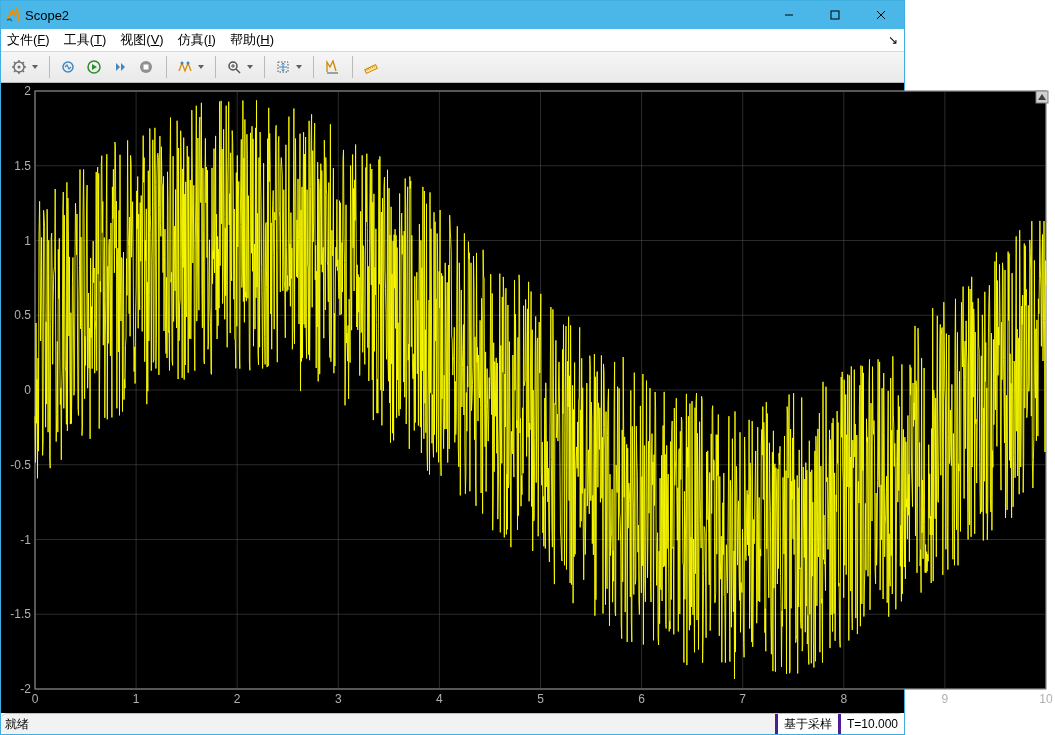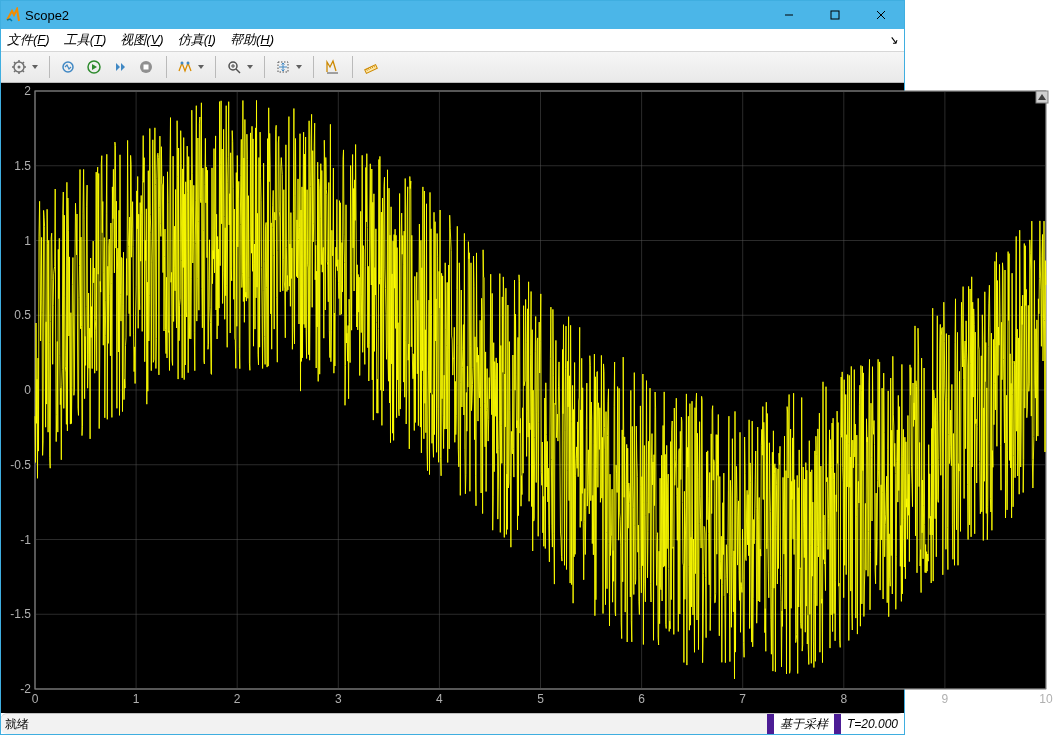--- a/index.html
+++ b/index.html
@@ -49,21 +49,20 @@
 }
 .titlebar .win-btn svg { stroke: #000; stroke-width: 1; fill: none; }
 
 .menubar {
   height: 22px;
   background: #ffffff;
   display: flex;
   align-items: center;
   padding-left: 6px;
   border-bottom: 1px solid #d7d7d7;
-  font-style: italic;
 }
 .menubar .menu-item {
   margin-right: 14px;
   font-size: 13px;
   cursor: default;
 }
 .menubar .menu-item u { text-decoration: underline; }
 .menubar .dropdown-arrow {
   margin-left: auto;
   margin-right: 6px;
@@ -122,27 +121,26 @@
   border-radius: 6px;
 }
 .statusbar .left {
   padding-left: 4px;
 }
 .statusbar .right {
   margin-left: auto;
   display: flex;
 }
 .statusbar .panel {
-  border-left: 7px solid #4c1d95;
+  border-left: 3px solid #4c1d95;
   padding: 0 6px;
   height: 20px;
   display: flex;
   align-items: center;
   background: #fff;
-  font-style: italic;
 }
 </style>
 </head>
 <body>
 
 <div class="window">
 
   <div class="titlebar">
     <span class="app-icon">
       <svg viewBox="0 0 16 16" width="16" height="16">
@@ -351,17 +349,17 @@
         <rect x="1035" y="8" width="12" height="12" fill="#d0d0d0" stroke="#808080"></rect>
         <path d="M1041 11 L1045 17 L1037 17 Z" fill="#404040"></path>
         <path d="M34.0 333.2 L34.5 379.4 L35.0 240.0 L35.5 340.3 L36.0 296.3 L36.5 395.3 L37.0 275.1 L37.5 368.1 L38.0 153.1 L38.6 118.3 L39.1 158.0 L39.6 258.0 L40.1 217.1 L40.6 154.4 L41.1 229.2 L41.6 372.4 L42.1 357.9 L42.6 127.4 L43.1 134.2 L43.6 143.7 L44.1 239.6 L44.6 344.2 L45.1 238.8 L45.6 321.1 L46.1 126.3 L46.6 160.4 L47.1 349.2 L47.7 157.3 L48.2 259.8 L48.7 374.8 L49.2 385.2 L49.7 238.5 L50.2 155.0 L50.7 150.2 L51.2 196.4 L51.7 281.3 L52.2 222.6 L52.7 190.8 L53.2 186.1 L53.7 183.6 L54.2 106.0 L54.7 259.1 L55.2 358.6 L55.7 331.6 L56.3 258.5 L56.8 349.1 L57.3 166.4 L57.8 215.7 L58.3 155.3 L58.8 272.8 L59.3 321.7 L59.8 305.3 L60.3 376.8 L60.8 302.8 L61.3 286.5 L61.8 130.2 L62.3 109.0 L62.8 325.4 L63.3 132.2 L63.8 213.9 L64.3 283.2 L64.9 289.2 L65.4 341.3 L65.9 99.3 L66.4 347.9 L66.9 115.0 L67.4 147.5 L67.9 253.0 L68.4 173.9 L68.9 288.0 L69.4 341.1 L69.9 229.7 L70.4 340.6 L70.9 304.3 L71.4 201.5 L71.9 174.5 L72.4 232.9 L72.9 312.3 L73.4 306.9 L74.0 173.9 L74.5 120.2 L75.0 138.2 L75.5 171.9 L76.0 131.0 L76.5 255.0 L77.0 325.2 L77.5 332.4 L78.0 214.6 L78.5 182.4 L79.0 86.5 L79.5 245.7 L80.0 154.1 L80.5 243.7 L81.0 352.6 L81.5 343.2 L82.0 130.2 L82.6 86.4 L83.1 136.9 L83.6 315.7 L84.1 253.4 L84.6 282.4 L85.1 223.3 L85.6 123.2 L86.1 102.1 L86.6 305.2 L87.1 271.2 L87.6 210.0 L88.1 285.2 L88.6 245.1 L89.1 355.9 L89.6 175.0 L90.1 254.5 L90.6 223.6 L91.2 285.6 L91.7 189.0 L92.2 158.1 L92.7 199.8 L93.2 185.0 L93.7 290.2 L94.2 247.8 L94.7 236.5 L95.2 89.1 L95.7 287.7 L96.2 92.7 L96.7 84.1 L97.2 191.2 L97.7 90.5 L98.2 345.6 L98.7 280.0 L99.2 198.4 L99.7 209.1 L100.3 80.9 L100.8 72.7 L101.3 149.7 L101.8 118.5 L102.3 262.2 L102.8 189.4 L103.3 154.6 L103.8 334.8 L104.3 252.2 L104.8 217.7 L105.3 130.2 L105.8 71.3 L106.3 336.3 L106.8 183.3 L107.3 260.4 L107.8 162.9 L108.3 156.1 L108.9 212.6 L109.4 272.8 L109.9 140.0 L110.4 200.7 L110.9 334.4 L111.4 103.9 L111.9 135.7 L112.4 86.3 L112.9 133.0 L113.4 189.9 L113.9 59.1 L114.4 62.6 L114.9 165.1 L115.4 118.2 L115.9 325.3 L116.4 186.1 L116.9 165.2 L117.4 269.0 L118.0 127.3 L118.5 332.4 L119.0 71.8 L119.5 211.3 L120.0 238.1 L120.5 174.5 L121.0 175.5 L121.5 328.6 L122.0 221.3 L122.5 169.2 L123.0 316.6 L123.5 296.2 L124.0 305.1 L124.5 262.6 L125.0 254.9 L125.5 175.6 L126.0 212.4 L126.6 57.4 L127.1 144.0 L127.6 163.6 L128.1 230.7 L128.6 134.1 L129.1 253.3 L129.6 72.4 L130.1 81.6 L130.6 174.2 L131.1 145.4 L131.6 118.7 L132.1 163.6 L132.6 251.9 L133.1 288.6 L133.6 263.9 L134.1 300.5 L134.6 232.3 L135.2 203.9 L135.7 107.9 L136.2 145.8 L136.7 93.5 L137.2 245.3 L137.7 131.2 L138.2 206.6 L138.7 226.8 L139.2 119.6 L139.7 178.2 L140.2 112.5 L140.7 131.9 L141.2 248.4 L141.7 97.7 L142.2 52.6 L142.7 99.3 L143.2 74.7 L143.7 278.7 L144.3 157.3 L144.8 177.5 L145.3 125.8 L145.8 321.2 L146.3 199.2 L146.8 308.2 L147.3 87.7 L147.8 258.0 L148.3 212.6 L148.8 45.5 L149.3 131.4 L149.8 149.7 L150.3 287.7 L150.8 179.2 L151.3 158.6 L151.8 56.8 L152.3 279.3 L152.9 276.6 L153.4 88.0 L153.9 44.8 L154.4 101.6 L154.9 285.5 L155.4 255.4 L155.9 95.6 L156.4 71.6 L156.9 70.2 L157.4 74.5 L157.9 291.9 L158.4 124.6 L158.9 53.1 L159.4 140.6 L159.9 153.4 L160.4 63.7 L160.9 100.1 L161.4 101.3 L162.0 189.6 L162.5 93.4 L163.0 248.0 L163.5 173.5 L164.0 146.1 L164.5 246.7 L165.0 270.6 L165.5 194.3 L166.0 275.0 L166.5 88.8 L167.0 119.4 L167.5 249.4 L168.0 248.2 L168.5 287.5 L169.0 81.7 L169.5 34.6 L170.0 199.3 L170.6 189.4 L171.1 277.4 L171.6 282.4 L172.1 73.2 L172.6 238.5 L173.1 184.3 L173.6 143.2 L174.1 207.8 L174.6 106.5 L175.1 227.0 L175.6 245.0 L176.1 37.7 L176.6 93.7 L177.1 296.1 L177.6 65.0 L178.1 257.7 L178.6 222.5 L179.2 216.2 L179.7 47.7 L180.2 80.7 L180.7 177.7 L181.2 294.9 L181.7 85.9 L182.2 184.5 L182.7 54.6 L183.2 296.6 L183.7 111.2 L184.2 282.0 L184.7 98.8 L185.2 228.9 L185.7 234.0 L186.2 63.1 L186.7 109.4 L187.2 289.7 L187.7 73.6 L188.3 255.7 L188.8 238.9 L189.3 97.1 L189.8 256.0 L190.3 195.9 L190.8 27.2 L191.3 90.2 L191.8 180.0 L192.3 159.7 L192.8 102.3 L193.3 249.7 L193.8 287.7 L194.3 160.3 L194.8 117.2 L195.3 22.7 L195.8 238.1 L196.3 195.5 L196.9 55.0 L197.4 138.5 L197.9 227.2 L198.4 40.3 L198.9 34.0 L199.4 115.8 L199.9 119.7 L200.4 19.8 L200.9 205.4 L201.4 244.8 L201.9 85.1 L202.4 147.5 L202.9 277.6 L203.4 281.0 L203.9 101.7 L204.4 55.4 L204.9 119.8 L205.5 84.0 L206.0 174.7 L206.5 87.3 L207.0 266.3 L207.5 261.3 L208.0 195.2 L208.5 156.8 L209.0 224.6 L209.5 239.4 L210.0 290.4 L210.5 291.4 L211.0 84.9 L211.5 200.7 L212.0 167.5 L212.5 175.8 L213.0 65.6 L213.5 189.9 L214.0 146.7 L214.6 52.9 L215.1 227.0 L215.6 131.2 L216.1 256.0 L216.6 153.5 L217.1 242.7 L217.6 166.1 L218.1 225.1 L218.6 18.6 L219.1 182.7 L219.6 81.2 L220.1 17.8 L220.6 140.8 L221.1 66.0 L221.6 220.5 L222.1 189.1 L222.6 46.3 L223.2 133.5 L223.7 236.3 L224.2 144.8 L224.7 212.7 L225.2 22.7 L225.7 202.3 L226.2 264.3 L226.7 99.1 L227.2 73.5 L227.7 18.7 L228.2 141.9 L228.7 110.7 L229.2 250.0 L229.7 69.8 L230.2 185.5 L230.7 197.8 L231.2 47.6 L231.7 58.5 L232.3 105.8 L232.8 216.3 L233.3 126.0 L233.8 255.8 L234.3 257.1 L234.8 285.3 L235.3 89.6 L235.8 243.3 L236.3 72.5 L236.8 163.9 L237.3 115.8 L237.8 98.4 L238.3 265.3 L238.8 285.7 L239.3 141.6 L239.8 92.4 L240.3 56.4 L240.9 204.5 L241.4 190.7 L241.9 17.5 L242.4 218.5 L242.9 75.0 L243.4 239.3 L243.9 36.5 L244.4 214.1 L244.9 209.2 L245.4 218.1 L245.9 51.2 L246.4 76.3 L246.9 215.3 L247.4 112.7 L247.9 194.5 L248.4 280.2 L248.9 287.3 L249.5 49.9 L250.0 151.2 L250.5 170.2 L251.0 43.3 L251.5 188.3 L252.0 55.9 L252.5 263.2 L253.0 180.5 L253.5 161.0 L254.0 246.1 L254.5 44.9 L255.0 214.9 L255.5 17.4 L256.0 204.2 L256.5 130.4 L257.0 271.4 L257.5 281.9 L258.0 74.5 L258.6 264.2 L259.1 49.1 L259.6 95.2 L260.1 117.2 L260.6 184.3 L261.1 232.1 L261.6 285.5 L262.1 207.5 L262.6 80.2 L263.1 178.4 L263.6 253.6 L264.1 281.4 L264.6 143.1 L265.1 139.5 L265.6 204.6 L266.1 284.1 L266.6 55.6 L267.2 283.1 L267.7 24.8 L268.2 98.7 L268.7 50.4 L269.2 82.2 L269.7 230.9 L270.2 139.9 L270.7 266.2 L271.2 144.6 L271.7 122.7 L272.2 107.4 L272.7 172.4 L273.2 246.1 L273.7 129.3 L274.2 137.1 L274.7 46.6 L275.2 42.3 L275.7 214.8 L276.3 279.2 L276.8 167.4 L277.3 59.9 L277.8 53.4 L278.3 128.3 L278.8 134.1 L279.3 208.9 L279.8 84.2 L280.3 74.6 L280.8 83.6 L281.3 91.7 L281.8 207.8 L282.3 176.4 L282.8 106.7 L283.3 198.0 L283.8 205.9 L284.3 254.8 L284.9 61.8 L285.4 164.6 L285.9 208.5 L286.4 192.5 L286.9 206.9 L287.4 150.0 L287.9 33.6 L288.4 203.2 L288.9 161.0 L289.4 223.3 L289.9 129.6 L290.4 195.5 L290.9 165.1 L291.4 266.3 L291.9 244.2 L292.4 128.2 L292.9 25.5 L293.5 261.0 L294.0 112.6 L294.5 55.5 L295.0 135.1 L295.5 193.5 L296.0 136.9 L296.5 194.9 L297.0 95.9 L297.5 156.5 L298.0 241.0 L298.5 144.3 L299.0 50.7 L299.5 308.1 L300.0 127.0 L300.5 278.4 L301.0 103.9 L301.5 274.8 L302.0 114.1 L302.6 49.2 L303.1 241.3 L303.6 71.1 L304.1 244.8 L304.6 54.0 L305.1 247.7 L305.6 275.5 L306.1 106.7 L306.6 181.9 L307.1 184.8 L307.6 271.6 L308.1 37.8 L308.6 277.2 L309.1 219.9 L309.6 103.5 L310.1 55.1 L310.6 31.3 L311.2 224.3 L311.7 67.7 L312.2 158.8 L312.7 140.5 L313.2 63.1 L313.7 40.1 L314.2 196.8 L314.7 162.3 L315.2 285.0 L315.7 188.2 L316.2 243.9 L316.7 79.2 L317.2 298.4 L317.7 96.0 L318.2 105.8 L318.7 291.2 L319.2 135.4 L319.8 80.7 L320.3 181.6 L320.8 87.5 L321.3 189.2 L321.8 168.9 L322.3 164.4 L322.8 255.2 L323.3 57.2 L323.8 83.4 L324.3 227.0 L324.8 74.5 L325.3 106.5 L325.8 111.5 L326.3 178.8 L326.8 182.3 L327.3 218.8 L327.8 99.5 L328.3 247.3 L328.9 274.6 L329.4 41.3 L329.9 278.7 L330.4 247.9 L330.9 147.3 L331.4 172.8 L331.9 172.1 L332.4 85.0 L332.9 290.2 L333.4 230.0 L333.9 283.0 L334.4 195.1 L334.9 164.2 L335.4 183.4 L335.9 116.5 L336.4 187.7 L336.9 176.7 L337.5 199.4 L338.0 215.6 L338.5 117.7 L339.0 232.1 L339.5 119.8 L340.0 201.8 L340.5 231.2 L341.0 159.6 L341.5 208.9 L342.0 76.5 L342.5 66.9 L343.0 151.2 L343.5 179.7 L344.0 322.3 L344.5 282.5 L345.0 121.8 L345.5 260.0 L346.0 250.3 L346.6 278.1 L347.1 242.5 L347.6 315.8 L348.1 216.2 L348.6 239.4 L349.1 279.6 L349.6 82.5 L350.1 190.3 L350.6 247.2 L351.1 134.1 L351.6 71.5 L352.1 164.9 L352.6 105.5 L353.1 208.0 L353.6 96.9 L354.1 137.4 L354.6 61.5 L355.2 156.2 L355.7 244.0 L356.2 181.8 L356.7 246.9 L357.2 191.5 L357.7 229.1 L358.2 194.2 L358.7 292.5 L359.2 233.2 L359.7 128.4 L360.2 249.6 L360.7 211.1 L361.2 72.3 L361.7 269.3 L362.2 162.6 L362.7 166.9 L363.2 249.2 L363.8 281.4 L364.3 183.9 L364.8 84.5 L365.3 138.9 L365.8 70.7 L366.3 144.6 L366.8 264.7 L367.3 183.3 L367.8 298.0 L368.3 261.2 L368.8 128.0 L369.3 80.8 L369.8 157.6 L370.3 202.0 L370.8 86.0 L371.3 296.9 L371.8 119.3 L372.3 337.1 L372.9 110.8 L373.4 268.4 L373.9 184.6 L374.4 212.0 L374.9 145.8 L375.4 239.6 L375.9 330.1 L376.4 296.1 L376.9 330.2 L377.4 245.3 L377.9 76.5 L378.4 201.2 L378.9 73.4 L379.4 195.3 L379.9 307.2 L380.4 129.1 L380.9 342.4 L381.5 115.0 L382.0 156.5 L382.5 308.0 L383.0 103.7 L383.5 94.2 L384.0 185.1 L384.5 205.3 L385.0 230.6 L385.5 276.3 L386.0 262.4 L386.5 86.8 L387.0 277.1 L387.5 298.2 L388.0 105.2 L388.5 320.0 L389.0 152.2 L389.5 359.7 L390.1 123.8 L390.6 280.9 L391.1 190.9 L391.6 350.2 L392.1 158.1 L392.6 357.4 L393.1 151.6 L393.6 205.2 L394.1 146.2 L394.6 245.4 L395.1 152.3 L395.6 334.7 L396.1 164.6 L396.6 296.9 L397.1 239.7 L397.6 326.0 L398.1 332.8 L398.6 110.5 L399.2 326.1 L399.7 301.9 L400.2 151.2 L400.7 130.1 L401.2 171.2 L401.7 152.5 L402.2 181.2 L402.7 299.1 L403.2 148.1 L403.7 314.2 L404.2 95.5 L404.7 257.8 L405.2 341.0 L405.7 306.1 L406.2 126.0 L406.7 103.8 L407.2 277.2 L407.8 261.0 L408.3 365.9 L408.8 93.5 L409.3 105.5 L409.8 98.0 L410.3 263.8 L410.8 152.3 L411.3 269.6 L411.8 295.7 L412.3 295.6 L412.8 270.8 L413.3 347.5 L413.8 193.4 L414.3 339.5 L414.8 238.1 L415.3 211.1 L415.8 189.3 L416.3 290.8 L416.9 217.3 L417.4 342.6 L417.9 217.1 L418.4 141.0 L418.9 187.8 L419.4 344.1 L419.9 157.3 L420.4 369.9 L420.9 184.8 L421.4 287.7 L421.9 103.9 L422.4 301.9 L422.9 355.8 L423.4 108.0 L423.9 320.3 L424.4 246.8 L424.9 349.7 L425.5 120.8 L426.0 366.8 L426.5 387.7 L427.0 325.0 L427.5 287.1 L428.0 217.1 L428.5 391.6 L429.0 109.4 L429.5 309.7 L430.0 145.8 L430.5 231.7 L431.0 360.3 L431.5 311.6 L432.0 360.1 L432.5 374.3 L433.0 129.3 L433.5 351.6 L434.1 138.7 L434.6 257.9 L435.1 215.9 L435.6 369.3 L436.1 150.5 L436.6 173.8 L437.1 325.7 L437.6 379.3 L438.1 188.4 L438.6 224.9 L439.1 127.0 L439.6 375.7 L440.1 392.8 L440.6 190.3 L441.1 315.7 L441.6 192.9 L442.1 332.2 L442.6 365.6 L443.2 292.2 L443.7 346.1 L444.2 179.8 L444.7 246.4 L445.2 346.0 L445.7 262.4 L446.2 199.4 L446.7 379.5 L447.2 266.7 L447.7 182.0 L448.2 365.9 L448.7 132.2 L449.2 145.3 L449.7 156.1 L450.2 167.6 L450.7 252.9 L451.2 256.1 L451.8 292.1 L452.3 274.9 L452.8 275.4 L453.3 244.3 L453.8 359.3 L454.3 298.4 L454.8 351.6 L455.3 332.2 L455.8 206.6 L456.3 143.3 L456.8 262.2 L457.3 366.2 L457.8 383.8 L458.3 179.8 L458.8 218.0 L459.3 412.4 L459.8 299.4 L460.3 207.0 L460.9 324.0 L461.4 284.6 L461.9 266.6 L462.4 241.6 L462.9 332.0 L463.4 150.4 L463.9 366.3 L464.4 410.8 L464.9 391.3 L465.4 309.5 L465.9 348.2 L466.4 283.2 L466.9 304.1 L467.4 158.7 L467.9 175.8 L468.4 169.8 L468.9 408.3 L469.5 263.1 L470.0 179.8 L470.5 327.7 L471.0 317.8 L471.5 301.3 L472.0 284.5 L472.5 173.1 L473.0 203.8 L473.5 356.6 L474.0 253.8 L474.5 392.9 L475.0 422.8 L475.5 169.9 L476.0 279.3 L476.5 264.4 L477.0 338.1 L477.5 272.2 L478.1 307.6 L478.6 314.9 L479.1 237.3 L479.6 324.7 L480.1 410.0 L480.6 215.3 L481.1 233.9 L481.6 430.6 L482.1 166.8 L482.6 194.1 L483.1 194.8 L483.6 320.2 L484.1 363.8 L484.6 268.9 L485.1 408.5 L485.6 327.4 L486.1 285.6 L486.6 325.8 L487.2 358.1 L487.7 336.3 L488.2 294.6 L488.7 315.8 L489.2 285.0 L489.7 191.2 L490.2 282.1 L490.7 331.7 L491.2 210.4 L491.7 447.2 L492.2 413.9 L492.7 259.7 L493.2 388.7 L493.7 278.6 L494.2 295.4 L494.7 333.3 L495.2 274.9 L495.8 370.3 L496.3 280.1 L496.8 436.1 L497.3 406.9 L497.8 366.3 L498.3 337.2 L498.8 190.6 L499.3 449.4 L499.8 262.5 L500.3 342.7 L500.8 380.4 L501.3 213.9 L501.8 289.3 L502.3 193.9 L502.8 213.3 L503.3 454.4 L503.8 291.0 L504.4 343.9 L504.9 205.2 L505.4 451.4 L505.9 391.1 L506.4 446.4 L506.9 222.0 L507.4 405.0 L507.9 399.9 L508.4 258.6 L508.9 327.2 L509.4 393.8 L509.9 464.2 L510.4 348.4 L510.9 366.2 L511.4 370.9 L511.9 272.0 L512.4 365.4 L512.9 394.1 L513.5 197.0 L514.0 307.2 L514.5 231.2 L515.0 291.9 L515.5 344.9 L516.0 337.6 L516.5 446.9 L517.0 254.4 L517.5 432.6 L518.0 191.8 L518.5 198.4 L519.0 350.1 L519.5 335.4 L520.0 423.2 L520.5 392.7 L521.0 411.6 L521.5 324.8 L522.1 390.2 L522.6 222.7 L523.1 302.8 L523.6 299.1 L524.1 298.1 L524.6 216.5 L525.1 259.3 L525.6 373.4 L526.1 328.4 L526.6 225.8 L527.1 354.1 L527.6 198.8 L528.1 418.3 L528.6 340.0 L529.1 346.7 L529.6 271.1 L530.1 208.5 L530.6 423.5 L531.2 246.7 L531.7 468.0 L532.2 307.2 L532.7 438.1 L533.2 435.8 L533.7 354.6 L534.2 268.6 L534.7 233.5 L535.2 399.5 L535.7 329.1 L536.2 258.0 L536.7 254.9 L537.2 453.3 L537.7 339.2 L538.2 239.1 L538.7 290.0 L539.2 258.5 L539.8 210.9 L540.3 389.4 L540.8 402.3 L541.3 359.0 L541.8 449.8 L542.3 413.4 L542.8 463.3 L543.3 393.0 L543.8 315.0 L544.3 465.5 L544.8 299.8 L545.3 351.5 L545.8 404.0 L546.3 358.4 L546.8 418.9 L547.3 385.1 L547.8 442.1 L548.4 478.9 L548.9 357.9 L549.4 275.3 L549.9 224.1 L550.4 376.4 L550.9 442.2 L551.4 464.1 L551.9 226.4 L552.4 292.9 L552.9 450.4 L553.4 501.1 L553.9 320.3 L554.4 321.5 L554.9 257.4 L555.4 354.7 L555.9 347.2 L556.4 331.1 L556.9 358.1 L557.5 303.2 L558.0 278.9 L558.5 316.0 L559.0 384.9 L559.5 450.1 L560.0 455.0 L560.5 473.7 L561.0 478.1 L561.5 266.5 L562.0 330.7 L562.5 241.7 L563.0 357.1 L563.5 482.3 L564.0 347.6 L564.5 285.8 L565.0 243.1 L565.5 486.5 L566.1 387.4 L566.6 278.3 L567.1 323.9 L567.6 233.7 L568.1 417.6 L568.6 292.8 L569.1 500.1 L569.6 242.3 L570.1 338.3 L570.6 501.6 L571.1 368.9 L571.6 302.4 L572.1 520.2 L572.6 326.5 L573.1 473.8 L573.6 279.5 L574.1 471.3 L574.6 392.2 L575.2 375.6 L575.7 363.9 L576.2 385.3 L576.7 338.9 L577.2 393.7 L577.7 318.0 L578.2 314.3 L578.7 244.3 L579.2 444.4 L579.7 326.9 L580.2 438.2 L580.7 275.3 L581.2 410.4 L581.7 304.8 L582.2 440.8 L582.7 496.8 L583.2 438.7 L583.8 405.6 L584.3 471.5 L584.8 426.7 L585.3 346.6 L585.8 300.1 L586.3 423.1 L586.8 408.7 L587.3 366.8 L587.8 393.9 L588.3 430.9 L588.8 272.7 L589.3 282.5 L589.8 417.7 L590.3 319.0 L590.8 336.6 L591.3 460.6 L591.8 412.4 L592.4 471.8 L592.9 360.9 L593.4 271.1 L593.9 532.7 L594.4 293.8 L594.9 516.7 L595.4 385.3 L595.9 288.9 L596.4 288.5 L596.9 404.3 L597.4 319.8 L597.9 328.1 L598.4 366.4 L598.9 324.8 L599.4 419.3 L599.9 412.2 L600.4 272.4 L600.9 415.1 L601.5 354.4 L602.0 530.5 L602.5 280.9 L603.0 288.6 L603.5 344.4 L604.0 366.7 L604.5 521.7 L605.0 328.6 L605.5 449.4 L606.0 505.7 L606.5 352.6 L607.0 318.5 L607.5 305.9 L608.0 460.6 L608.5 542.9 L609.0 391.2 L609.5 472.5 L610.1 453.2 L610.6 452.3 L611.1 406.2 L611.6 519.2 L612.1 467.6 L612.6 498.3 L613.1 323.6 L613.6 279.0 L614.1 528.9 L614.6 533.0 L615.1 382.1 L615.6 390.8 L616.1 409.5 L616.6 303.6 L617.1 382.7 L617.6 457.2 L618.1 305.4 L618.7 429.9 L619.2 436.2 L619.7 461.1 L620.2 539.8 L620.7 555.6 L621.2 346.9 L621.7 498.8 L622.2 274.1 L622.7 352.6 L623.2 414.3 L623.7 353.9 L624.2 529.1 L624.7 458.6 L625.2 401.4 L625.7 361.4 L626.2 559.0 L626.7 365.2 L627.2 445.2 L627.8 400.0 L628.3 407.6 L628.8 420.4 L629.3 513.9 L629.8 307.4 L630.3 537.4 L630.8 558.9 L631.3 343.4 L631.8 402.9 L632.3 424.6 L632.8 511.5 L633.3 289.6 L633.8 442.4 L634.3 501.3 L634.8 496.3 L635.3 343.1 L635.8 375.0 L636.4 393.4 L636.9 469.2 L637.4 442.1 L637.9 518.8 L638.4 531.5 L638.9 485.4 L639.4 322.9 L639.9 403.7 L640.4 509.8 L640.9 393.7 L641.4 482.7 L641.9 291.0 L642.4 561.5 L642.9 419.7 L643.4 362.5 L643.9 500.2 L644.4 518.8 L644.9 432.6 L645.5 297.6 L646.0 419.8 L646.5 494.8 L647.0 448.6 L647.5 358.3 L648.0 430.2 L648.5 356.0 L649.0 305.2 L649.5 500.3 L650.0 519.0 L650.5 374.9 L651.0 350.6 L651.5 401.8 L652.0 379.0 L652.5 557.3 L653.0 371.7 L653.5 422.6 L654.1 309.0 L654.6 324.9 L655.1 451.6 L655.6 502.4 L656.1 463.0 L656.6 449.7 L657.1 554.2 L657.6 562.0 L658.1 468.2 L658.6 540.7 L659.1 395.2 L659.6 504.2 L660.1 506.8 L660.6 372.3 L661.1 518.0 L661.6 394.9 L662.1 342.5 L662.7 484.1 L663.2 308.9 L663.7 482.9 L664.2 371.4 L664.7 541.5 L665.2 545.5 L665.7 362.4 L666.2 465.6 L666.7 403.1 L667.2 391.1 L667.7 485.5 L668.2 548.4 L668.7 538.1 L669.2 545.8 L669.7 358.6 L670.2 516.6 L670.7 347.9 L671.2 338.0 L671.8 465.4 L672.3 463.9 L672.8 551.4 L673.3 325.0 L673.8 402.3 L674.3 385.1 L674.8 376.7 L675.3 315.2 L675.8 412.8 L676.3 457.3 L676.8 404.8 L677.3 548.5 L677.8 367.9 L678.3 365.6 L678.8 531.0 L679.3 348.4 L679.8 396.5 L680.4 334.1 L680.9 338.2 L681.4 419.7 L681.9 480.0 L682.4 482.3 L682.9 579.5 L683.4 408.3 L683.9 516.3 L684.4 457.0 L684.9 424.1 L685.4 310.9 L685.9 582.1 L686.4 364.4 L686.9 384.1 L687.4 333.3 L687.9 483.5 L688.4 547.2 L688.9 320.6 L689.5 542.2 L690.0 454.4 L690.5 523.9 L691.0 318.2 L691.5 447.1 L692.0 531.9 L692.5 456.0 L693.0 498.2 L693.5 569.3 L694.0 324.7 L694.5 490.6 L695.0 319.3 L695.5 310.1 L696.0 537.0 L696.5 350.3 L697.0 394.7 L697.5 566.6 L698.1 440.5 L698.6 338.7 L699.1 413.7 L699.6 436.8 L700.1 465.1 L700.6 313.3 L701.1 316.9 L701.6 579.7 L702.1 551.0 L702.6 490.7 L703.1 443.4 L703.6 444.4 L704.1 451.0 L704.6 494.4 L705.1 554.7 L705.6 369.0 L706.1 436.7 L706.7 367.8 L707.2 413.9 L707.7 450.7 L708.2 501.8 L708.7 389.5 L709.2 547.6 L709.7 514.4 L710.2 350.9 L710.7 430.6 L711.2 327.1 L711.7 322.7 L712.2 397.2 L712.7 376.7 L713.2 378.7 L713.7 519.8 L714.2 519.5 L714.7 510.3 L715.2 351.6 L715.8 471.2 L716.3 351.8 L716.8 392.4 L717.3 331.5 L717.8 449.9 L718.3 552.8 L718.8 393.5 L719.3 478.3 L719.8 496.2 L720.3 453.2 L720.8 579.3 L721.3 501.8 L721.8 419.7 L722.3 471.6 L722.8 390.1 L723.3 513.1 L723.8 513.6 L724.4 579.7 L724.9 495.4 L725.4 461.7 L725.9 491.3 L726.4 510.1 L726.9 462.4 L727.4 407.1 L727.9 333.2 L728.4 512.8 L728.9 578.6 L729.4 397.3 L729.9 412.1 L730.4 544.3 L730.9 473.8 L731.4 355.7 L731.9 466.3 L732.4 528.8 L733.0 467.9 L733.5 595.9 L734.0 328.4 L734.5 569.1 L735.0 418.3 L735.5 383.4 L736.0 415.6 L736.5 482.1 L737.0 432.3 L737.5 417.9 L738.0 487.5 L738.5 517.4 L739.0 349.3 L739.5 549.3 L740.0 499.5 L740.5 503.5 L741.0 509.4 L741.5 446.2 L742.1 496.2 L742.6 559.7 L743.1 574.3 L743.6 354.0 L744.1 390.7 L744.6 474.1 L745.1 477.6 L745.6 429.0 L746.1 407.3 L746.6 461.9 L747.1 411.7 L747.6 472.7 L748.1 336.8 L748.6 545.5 L749.1 379.9 L749.6 399.7 L750.1 510.9 L750.7 559.1 L751.2 338.1 L751.7 563.8 L752.2 515.8 L752.7 436.5 L753.2 460.8 L753.7 430.1 L754.2 396.8 L754.7 368.0 L755.2 425.7 L755.7 540.2 L756.2 516.3 L756.7 344.1 L757.2 518.0 L757.7 436.4 L758.2 414.5 L758.7 518.9 L759.2 466.1 L759.8 473.1 L760.3 362.2 L760.8 346.4 L761.3 372.2 L761.8 323.6 L762.3 416.5 L762.8 339.3 L763.3 360.0 L763.8 549.6 L764.3 525.7 L764.8 568.3 L765.3 319.2 L765.8 465.8 L766.3 330.5 L766.8 460.2 L767.3 489.6 L767.8 514.8 L768.4 359.8 L768.9 406.2 L769.4 428.3 L769.9 536.7 L770.4 571.2 L770.9 505.3 L771.4 369.2 L771.9 588.1 L772.4 347.8 L772.9 505.2 L773.4 390.3 L773.9 380.8 L774.4 588.7 L774.9 384.8 L775.4 401.3 L775.9 443.8 L776.4 501.0 L777.0 385.9 L777.5 485.5 L778.0 370.2 L778.5 381.6 L779.0 363.3 L779.5 492.3 L780.0 517.6 L780.5 583.9 L781.0 528.0 L781.5 543.4 L782.0 394.4 L782.5 429.1 L783.0 471.1 L783.5 353.1 L784.0 526.0 L784.5 465.0 L785.0 387.6 L785.5 591.0 L786.1 323.6 L786.6 329.0 L787.1 395.0 L787.6 351.0 L788.1 311.5 L788.6 590.3 L789.1 587.1 L789.6 346.0 L790.1 525.3 L790.6 398.4 L791.1 416.4 L791.6 354.9 L792.1 455.9 L792.6 310.2 L793.1 471.5 L793.6 396.7 L794.1 445.1 L794.7 559.6 L795.2 556.5 L795.7 551.7 L796.2 392.4 L796.7 590.5 L797.2 404.7 L797.7 524.0 L798.2 366.9 L798.7 486.0 L799.2 484.8 L799.7 540.4 L800.2 545.5 L800.7 314.5 L801.2 568.1 L801.7 561.8 L802.2 384.0 L802.7 440.2 L803.3 474.6 L803.8 396.1 L804.3 549.2 L804.8 379.6 L805.3 523.1 L805.8 387.2 L806.3 561.0 L806.8 532.3 L807.3 566.2 L807.8 581.5 L808.3 357.7 L808.8 531.4 L809.3 388.9 L809.8 462.2 L810.3 580.3 L810.8 386.8 L811.3 493.2 L811.8 419.1 L812.4 558.1 L812.9 584.5 L813.4 511.1 L813.9 367.9 L814.4 578.3 L814.9 353.2 L815.4 371.8 L815.9 522.8 L816.4 463.6 L816.9 345.9 L817.4 473.9 L817.9 446.0 L818.4 330.1 L818.9 569.2 L819.4 449.4 L819.9 383.1 L820.4 520.3 L821.0 515.9 L821.5 579.6 L822.0 298.8 L822.5 476.4 L823.0 432.0 L823.5 480.9 L824.0 479.3 L824.5 507.6 L825.0 303.7 L825.5 398.7 L826.0 394.6 L826.5 394.7 L827.0 466.4 L827.5 435.8 L828.0 396.7 L828.5 346.9 L829.0 565.1 L829.5 356.6 L830.1 531.9 L830.6 384.6 L831.1 340.0 L831.6 548.6 L832.1 335.2 L832.6 396.8 L833.1 530.6 L833.6 389.9 L834.1 557.8 L834.6 497.8 L835.1 411.8 L835.6 428.6 L836.1 328.1 L836.6 380.4 L837.1 339.5 L837.6 503.2 L838.1 500.2 L838.7 557.4 L839.2 564.4 L839.7 352.8 L840.2 294.0 L840.7 354.3 L841.2 288.9 L841.7 384.3 L842.2 399.2 L842.7 514.7 L843.2 296.7 L843.7 482.3 L844.2 356.4 L844.7 311.5 L845.2 491.6 L845.7 351.7 L846.2 403.9 L846.7 291.4 L847.3 360.8 L847.8 557.5 L848.3 292.4 L848.8 404.3 L849.3 374.0 L849.8 508.1 L850.3 283.4 L850.8 526.0 L851.3 547.0 L851.8 357.1 L852.3 384.8 L852.8 369.1 L853.3 286.6 L853.8 373.9 L854.3 341.1 L854.8 535.1 L855.3 433.3 L855.8 352.1 L856.4 551.1 L856.9 425.2 L857.4 398.4 L857.9 420.0 L858.4 321.7 L858.9 302.2 L859.4 543.2 L859.9 282.5 L860.4 307.7 L860.9 520.9 L861.4 283.3 L861.9 387.6 L862.4 289.9 L862.9 533.5 L863.4 503.0 L863.9 486.6 L864.4 420.4 L865.0 487.2 L865.5 335.8 L866.0 358.9 L866.5 354.3 L867.0 493.3 L867.5 448.7 L868.0 299.9 L868.5 276.4 L869.0 526.8 L869.5 469.7 L870.0 320.2 L870.5 374.3 L871.0 438.0 L871.5 283.7 L872.0 342.8 L872.5 351.3 L873.0 337.5 L873.5 361.8 L874.1 486.8 L874.6 500.8 L875.1 410.1 L875.6 482.2 L876.1 458.3 L876.6 397.7 L877.1 276.3 L877.6 387.7 L878.1 404.2 L878.6 278.9 L879.1 507.1 L879.6 459.0 L880.1 401.8 L880.6 456.9 L881.1 305.2 L881.6 409.7 L882.1 516.0 L882.7 290.1 L883.2 349.4 L883.7 473.8 L884.2 441.5 L884.7 431.9 L885.2 409.8 L885.7 393.2 L886.2 519.7 L886.7 366.8 L887.2 307.9 L887.7 533.7 L888.2 450.8 L888.7 495.2 L889.2 503.2 L889.7 295.0 L890.2 472.6 L890.7 347.2 L891.3 511.0 L891.8 273.3 L892.3 331.2 L892.8 343.0 L893.3 383.4 L893.8 360.3 L894.3 390.3 L894.8 526.3 L895.3 473.5 L895.8 378.5 L896.3 346.9 L896.8 419.1 L897.3 312.4 L897.8 407.5 L898.3 323.6 L898.8 386.9 L899.3 483.3 L899.8 442.5 L900.4 518.4 L900.9 281.4 L901.4 510.9 L901.9 373.6 L902.4 346.4 L902.9 436.3 L903.4 484.0 L903.9 354.2 L904.4 495.8 L904.9 358.8 L905.4 424.2 L905.9 415.7 L906.4 456.1 L906.9 332.5 L907.4 432.3 L907.9 391.2 L908.4 478.6 L909.0 281.8 L909.5 312.1 L910.0 284.6 L910.5 383.8 L911.0 401.8 L911.5 423.7 L912.0 300.0 L912.5 343.4 L913.0 319.9 L913.5 336.8 L914.0 242.9 L914.5 452.8 L915.0 297.7 L915.5 303.3 L916.0 489.8 L916.5 386.9 L917.0 245.2 L917.6 271.1 L918.1 403.6 L918.6 359.5 L919.1 483.0 L919.6 466.7 L920.1 509.6 L920.6 275.1 L921.1 449.8 L921.6 397.0 L922.1 475.8 L922.6 422.8 L923.1 285.0 L923.6 441.3 L924.1 489.5 L924.6 461.5 L925.1 489.9 L925.6 468.7 L926.1 488.2 L926.7 471.0 L927.2 478.2 L927.7 361.7 L928.2 435.3 L928.7 390.8 L929.2 451.8 L929.7 433.2 L930.2 500.0 L930.7 345.5 L931.2 452.0 L931.7 225.2 L932.2 498.1 L932.7 307.0 L933.2 312.8 L933.7 352.0 L934.2 435.7 L934.7 315.0 L935.3 473.8 L935.8 337.7 L936.3 232.8 L936.8 416.2 L937.3 419.4 L937.8 376.5 L938.3 329.1 L938.8 265.1 L939.3 241.4 L939.8 392.3 L940.3 252.9 L940.8 245.1 L941.3 244.5 L941.8 491.8 L942.3 406.9 L942.8 219.2 L943.3 258.5 L943.8 304.9 L944.4 317.1 L944.9 466.3 L945.4 250.6 L945.9 314.4 L946.4 444.6 L946.9 486.6 L947.4 351.6 L947.9 252.0 L948.4 380.6 L948.9 374.7 L949.4 327.1 L949.9 363.3 L950.4 382.7 L950.9 301.4 L951.4 441.9 L951.9 476.3 L952.4 350.5 L953.0 388.2 L953.5 482.3 L954.0 259.6 L954.5 215.8 L955.0 350.2 L955.5 446.8 L956.0 294.9 L956.5 249.4 L957.0 482.3 L957.5 380.7 L958.0 388.1 L958.5 288.4 L959.0 380.7 L959.5 448.4 L960.0 284.2 L960.5 219.3 L961.0 240.8 L961.6 284.0 L962.1 203.6 L962.6 296.7 L963.1 415.5 L963.6 275.2 L964.1 258.0 L964.6 365.7 L965.1 237.8 L965.6 269.1 L966.1 283.0 L966.6 401.5 L967.1 456.5 L967.6 203.4 L968.1 422.6 L968.6 441.9 L969.1 206.0 L969.6 280.8 L970.1 453.8 L970.7 193.8 L971.2 384.0 L971.7 219.2 L972.2 314.1 L972.7 225.9 L973.2 241.6 L973.7 450.8 L974.2 249.1 L974.7 340.6 L975.2 336.2 L975.7 400.0 L976.2 343.6 L976.7 304.9 L977.2 215.4 L977.7 263.0 L978.2 266.5 L978.7 378.6 L979.3 430.7 L979.8 425.9 L980.3 272.8 L980.8 428.8 L981.3 231.8 L981.8 256.8 L982.3 457.5 L982.8 324.9 L983.3 398.3 L983.8 208.8 L984.3 298.6 L984.8 259.5 L985.3 430.4 L985.8 304.9 L986.3 456.7 L986.8 423.4 L987.3 263.3 L987.8 220.9 L988.4 202.2 L988.9 244.1 L989.4 415.5 L989.9 429.0 L990.4 250.1 L990.9 447.3 L991.4 367.6 L991.9 384.3 L992.4 256.4 L992.9 341.7 L993.4 300.6 L993.9 178.4 L994.4 326.9 L994.9 262.3 L995.4 169.4 L995.9 363.3 L996.4 197.5 L997.0 292.4 L997.5 244.0 L998.0 262.2 L998.5 181.4 L999.0 229.9 L999.5 362.3 L1000.0 407.2 L1000.5 239.3 L1001.0 296.7 L1001.5 179.8 L1002.0 188.0 L1002.5 276.4 L1003.0 314.8 L1003.5 359.9 L1004.0 187.0 L1004.5 435.0 L1005.0 397.4 L1005.6 312.3 L1006.1 426.9 L1006.6 367.1 L1007.1 168.6 L1007.6 237.4 L1008.1 170.6 L1008.6 377.4 L1009.1 270.8 L1009.6 384.9 L1010.1 300.4 L1010.6 434.9 L1011.1 190.2 L1011.6 311.7 L1012.1 423.8 L1012.6 372.4 L1013.1 278.1 L1013.6 281.8 L1014.1 394.7 L1014.7 253.9 L1015.2 153.4 L1015.7 348.2 L1016.2 246.2 L1016.7 393.0 L1017.2 368.1 L1017.7 254.9 L1018.2 411.2 L1018.7 147.2 L1019.2 232.1 L1019.7 384.0 L1020.2 345.0 L1020.7 223.1 L1021.2 241.5 L1021.7 212.1 L1022.2 409.5 L1022.7 376.3 L1023.3 160.5 L1023.8 325.1 L1024.3 162.7 L1024.8 222.5 L1025.3 206.4 L1025.8 334.7 L1026.3 326.9 L1026.8 299.0 L1027.3 222.4 L1027.8 308.3 L1028.3 300.1 L1028.8 156.9 L1029.3 170.4 L1029.8 188.0 L1030.3 333.1 L1030.8 138.1 L1031.3 376.6 L1031.9 405.0 L1032.4 376.1 L1032.9 353.4 L1033.4 177.4 L1033.9 297.8 L1034.4 315.1 L1034.9 245.8 L1035.4 357.8 L1035.9 236.9 L1036.4 278.9 L1036.9 353.1 L1037.4 215.8 L1037.9 230.8 L1038.4 195.7 L1038.9 137.9 L1039.4 187.0 L1039.9 206.8 L1040.4 263.3 L1041.0 173.2 L1041.5 151.5 L1042.0 278.0 L1042.5 235.1 L1043.0 138.1 L1043.5 237.5 L1044.0 369.0 L1044.5 177.7 L1045.0 202.0 " fill="none" stroke="#ffff00" stroke-width="0.9"></path>
       </svg>
   </div>
 
   <div class="statusbar">
     <span class="left">就绪</span>
     <div class="right">
       <div class="panel">基于采样</div>
-      <div class="panel">T=20.000</div>
+      <div class="panel">T=10.000</div>
     </div>
   </div>
 
 </div>
 
 </body></html>

